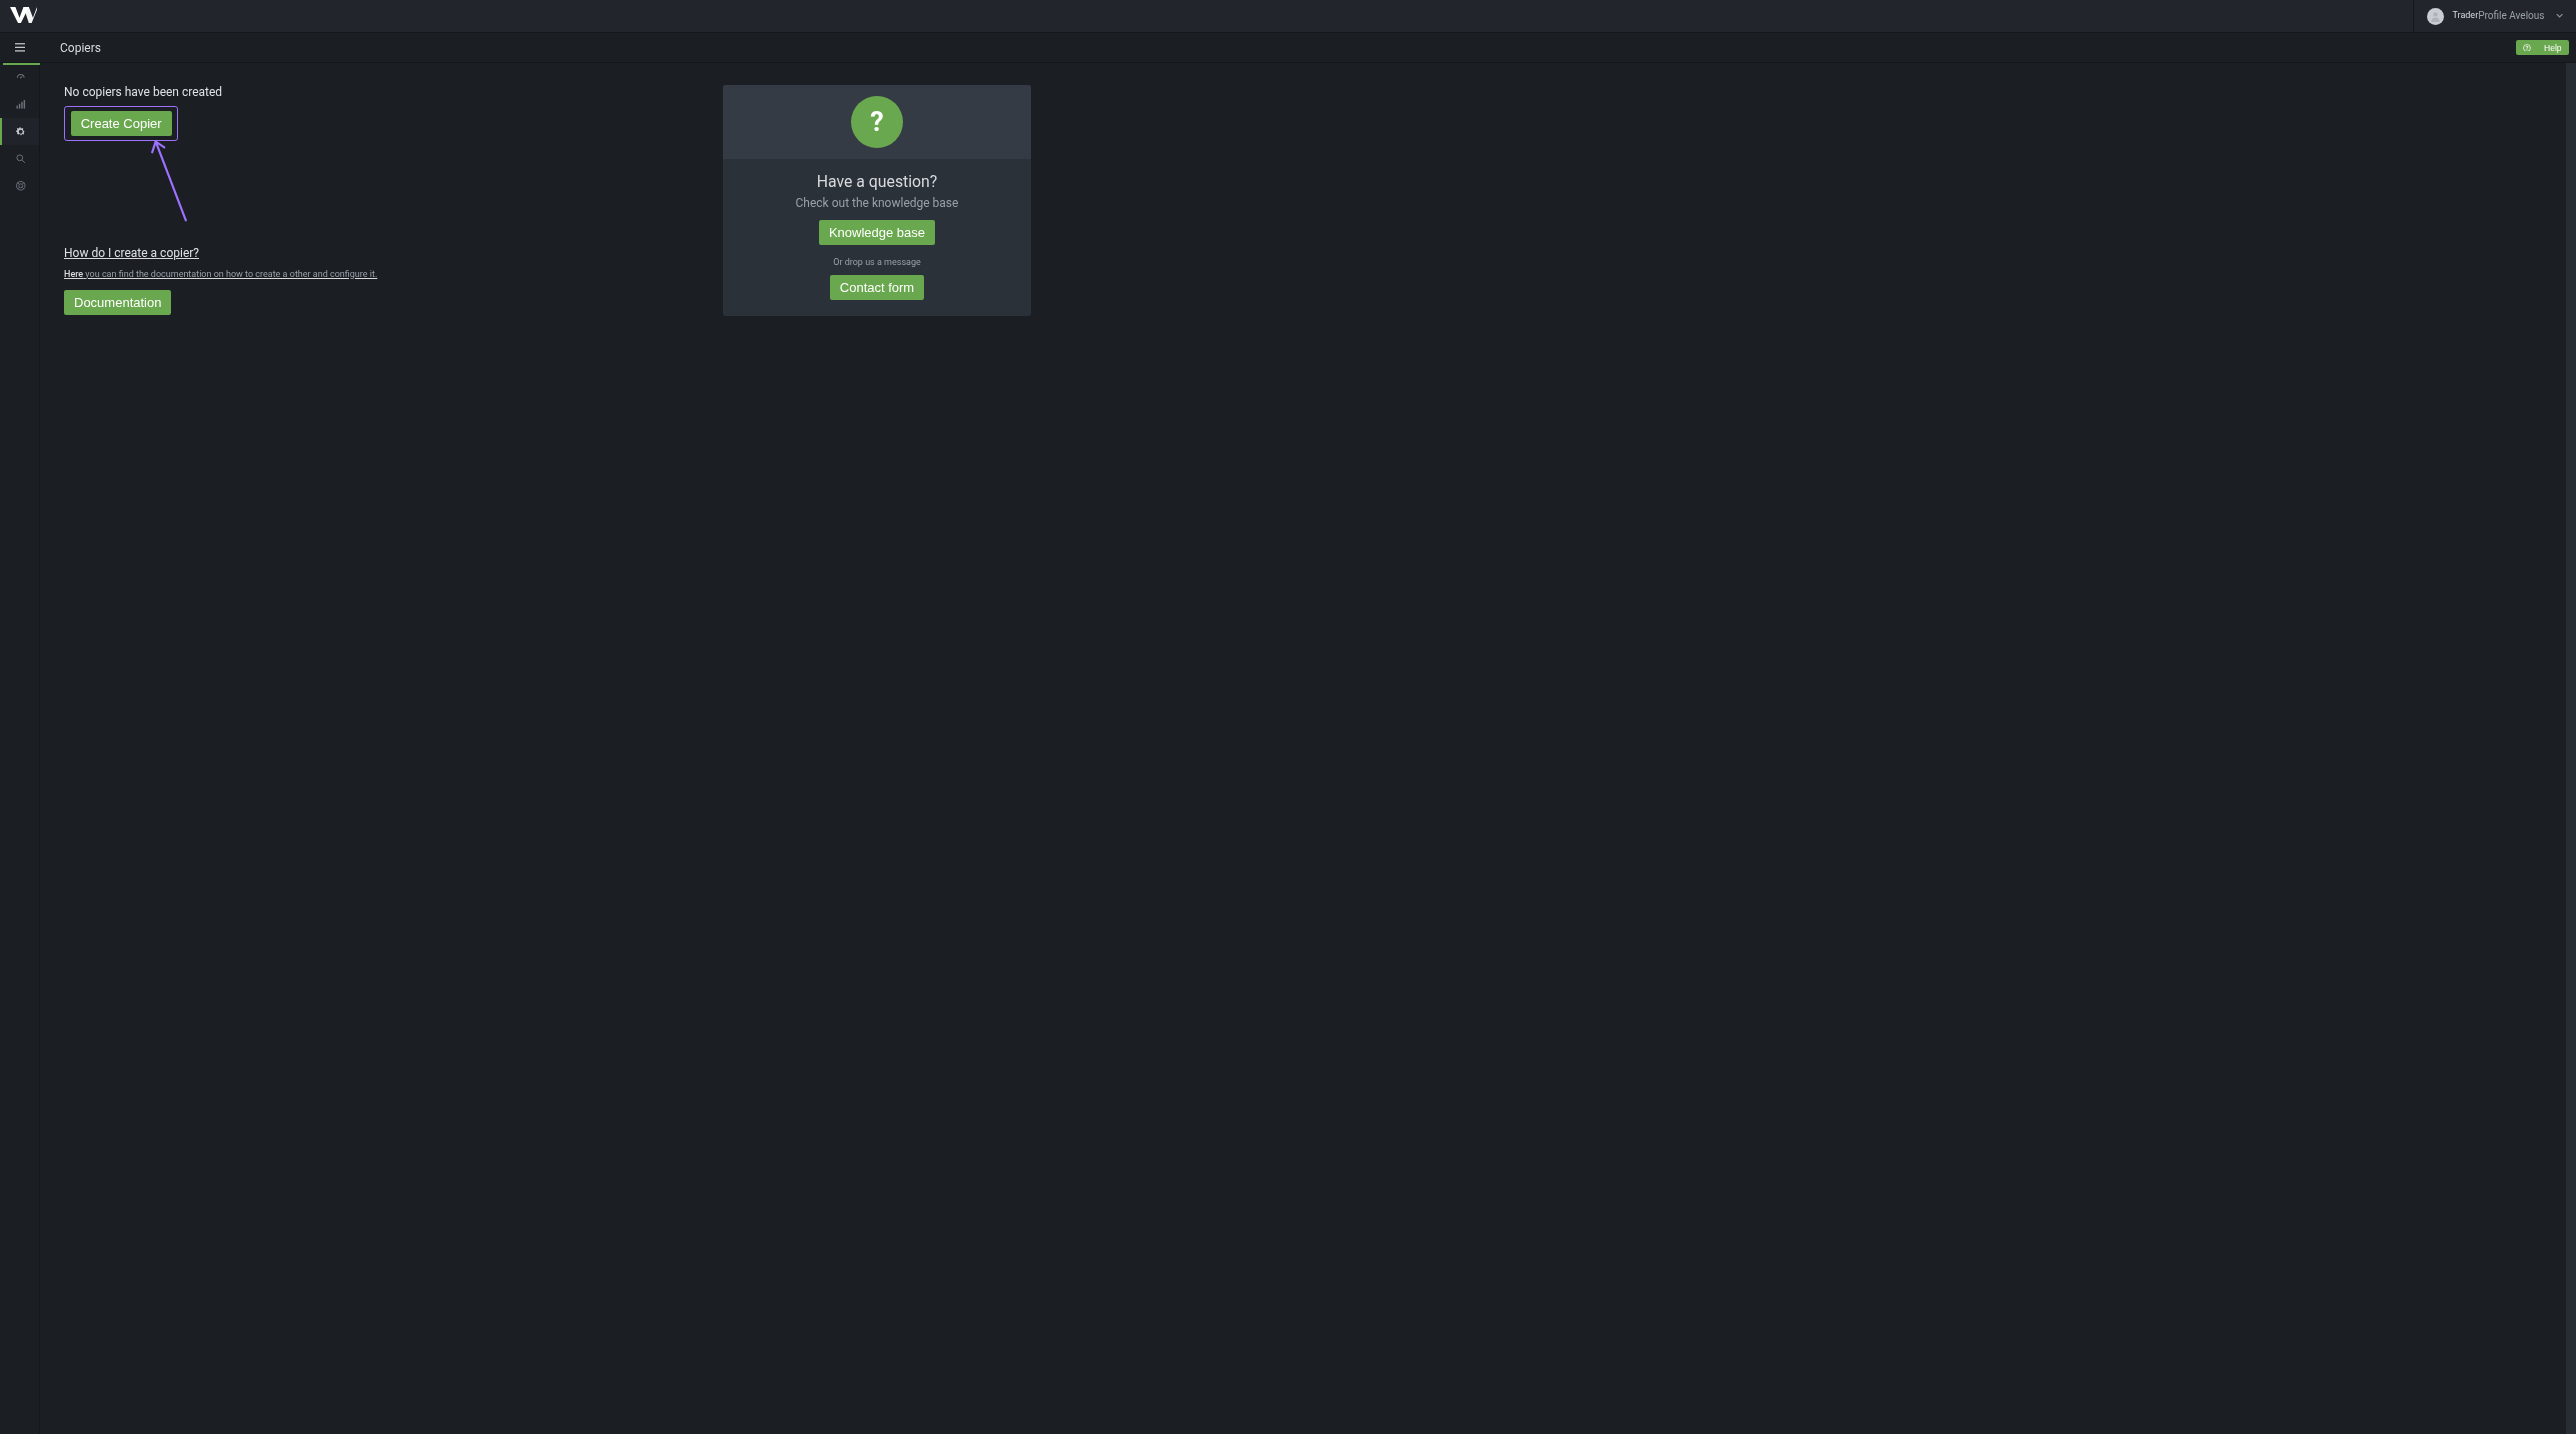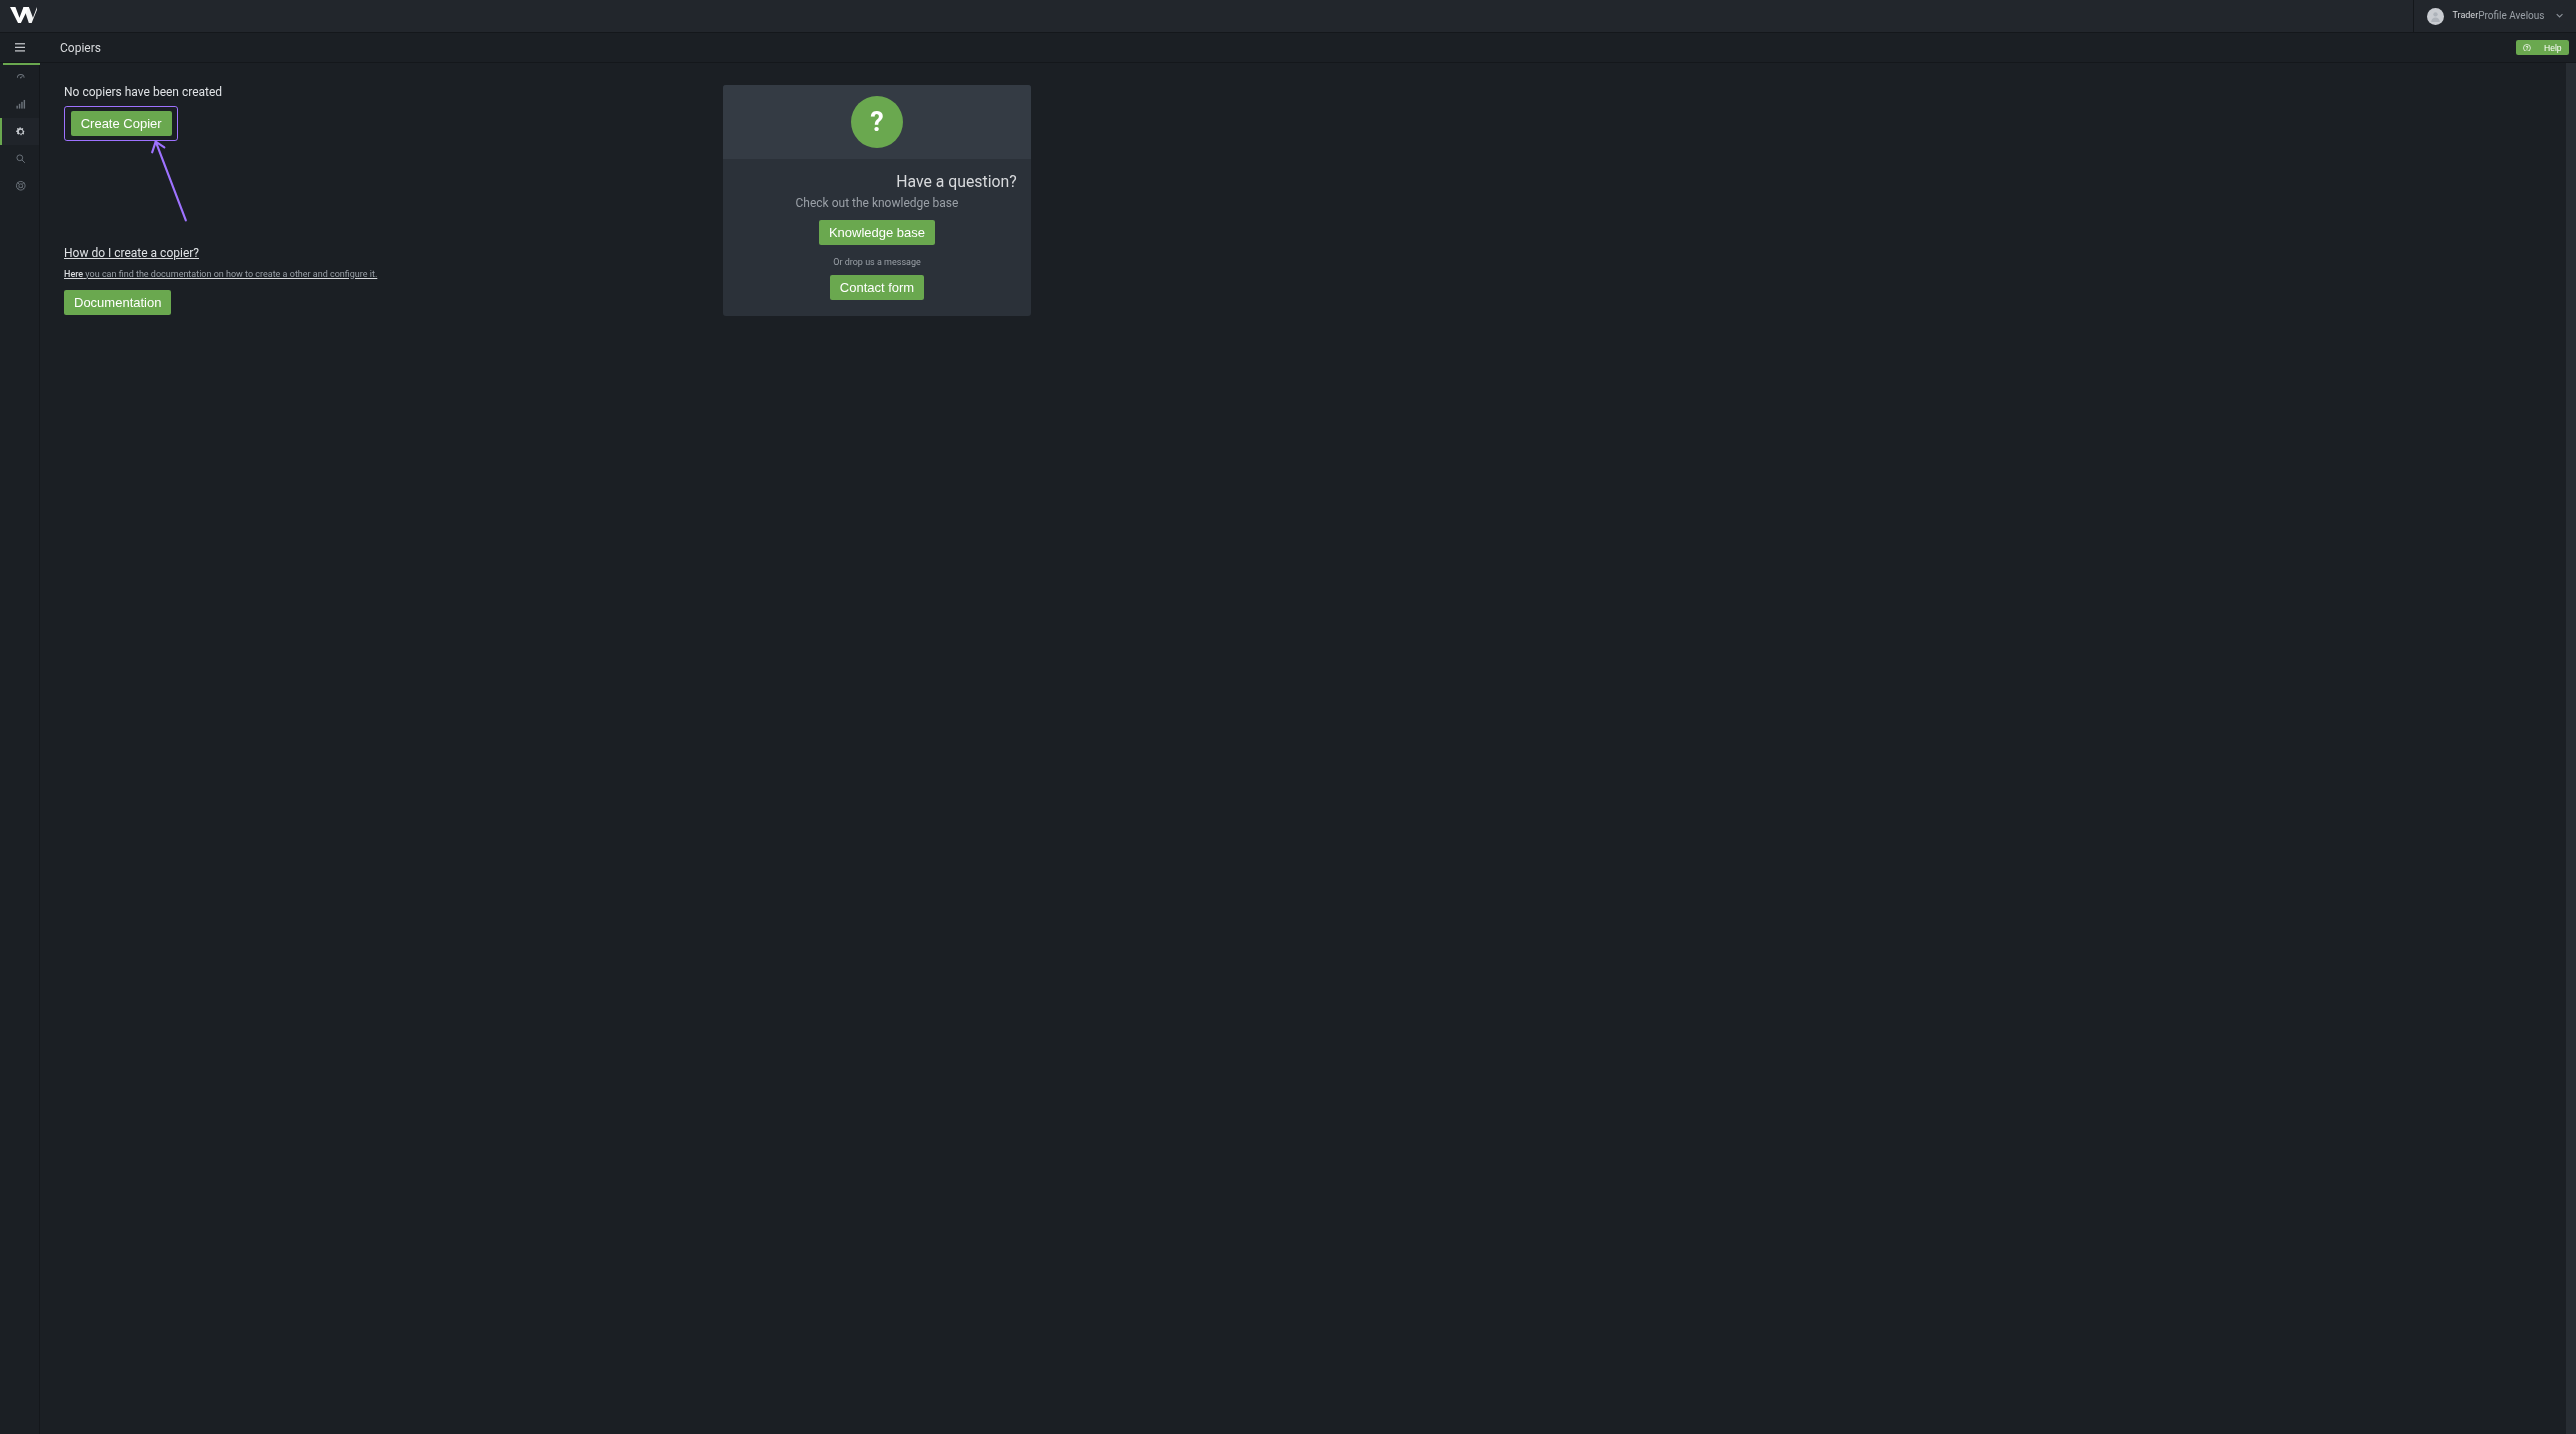--- a/index.html
+++ b/index.html
@@ -194,21 +194,20 @@
     color: #fff;
     font-size: 27px; font-weight: 700;
   }
   .card-body {
     padding: 13px 14.3px 15.8px;
     text-align: center;
   }
   .card-body h3 {
     font-size: 15.8px; font-weight: 400;
     margin: 0 0 5.7px 0;
-    text-align: right;
   }
   .card-body .sub {
     font-size: 12px; color: var(--text-muted);
     margin-bottom: 10px;
   }
   .card-body .or {
     font-size: 9px; color: var(--text-muted);
     margin: 11.5px 0 8.6px;
   }
 

